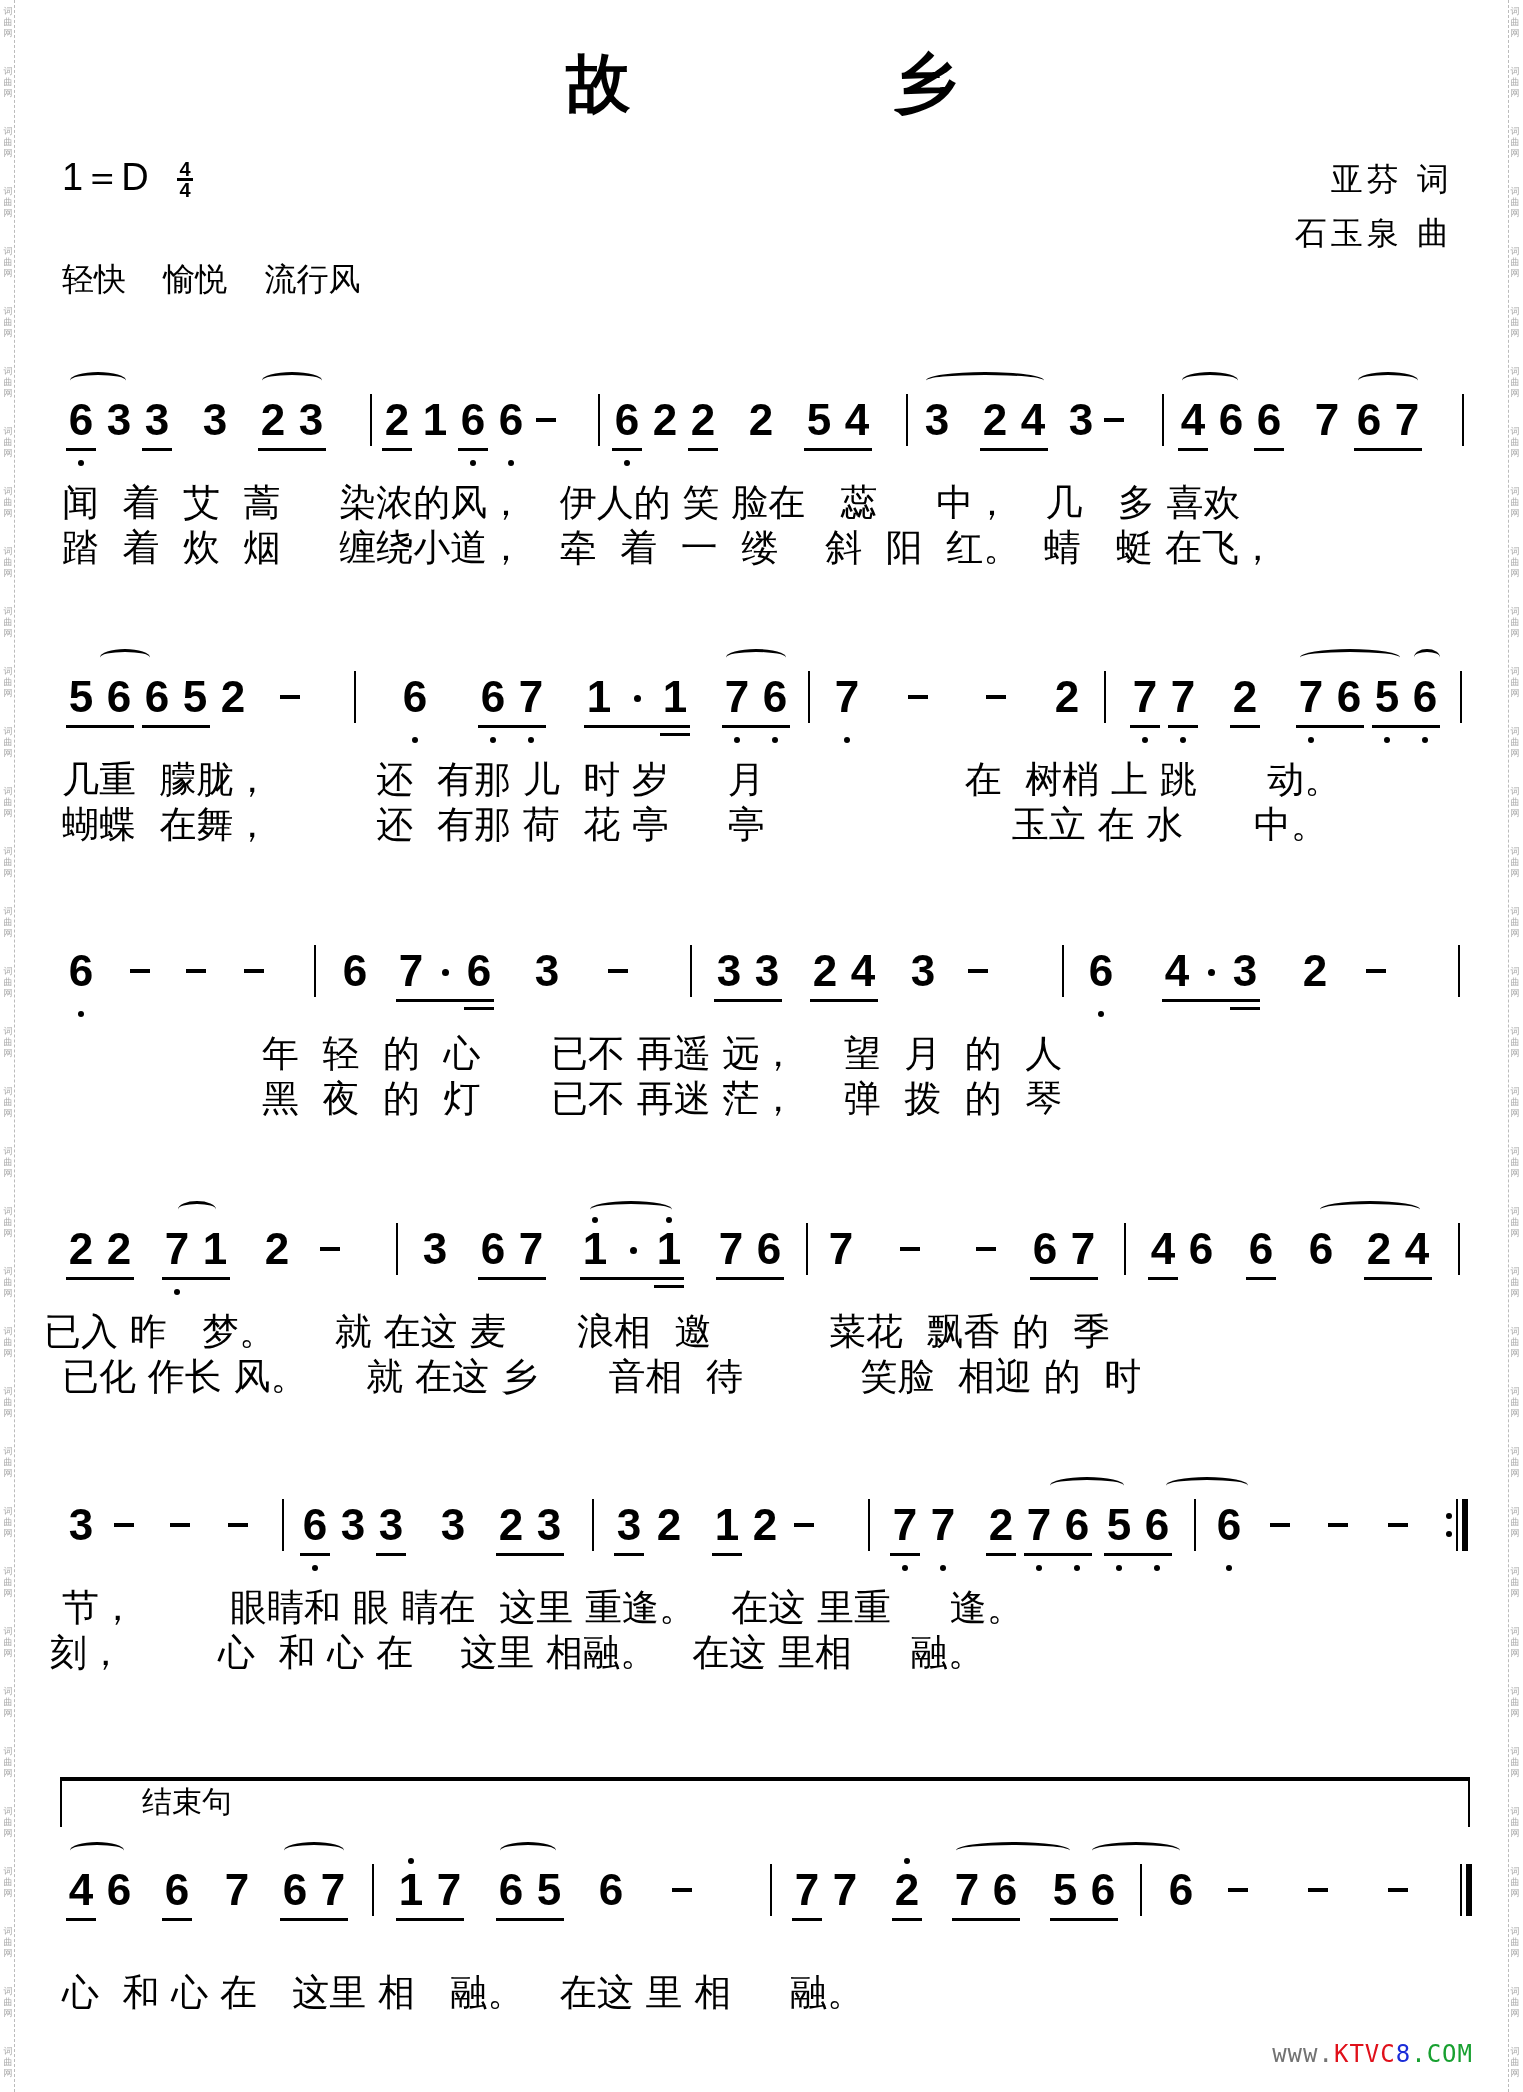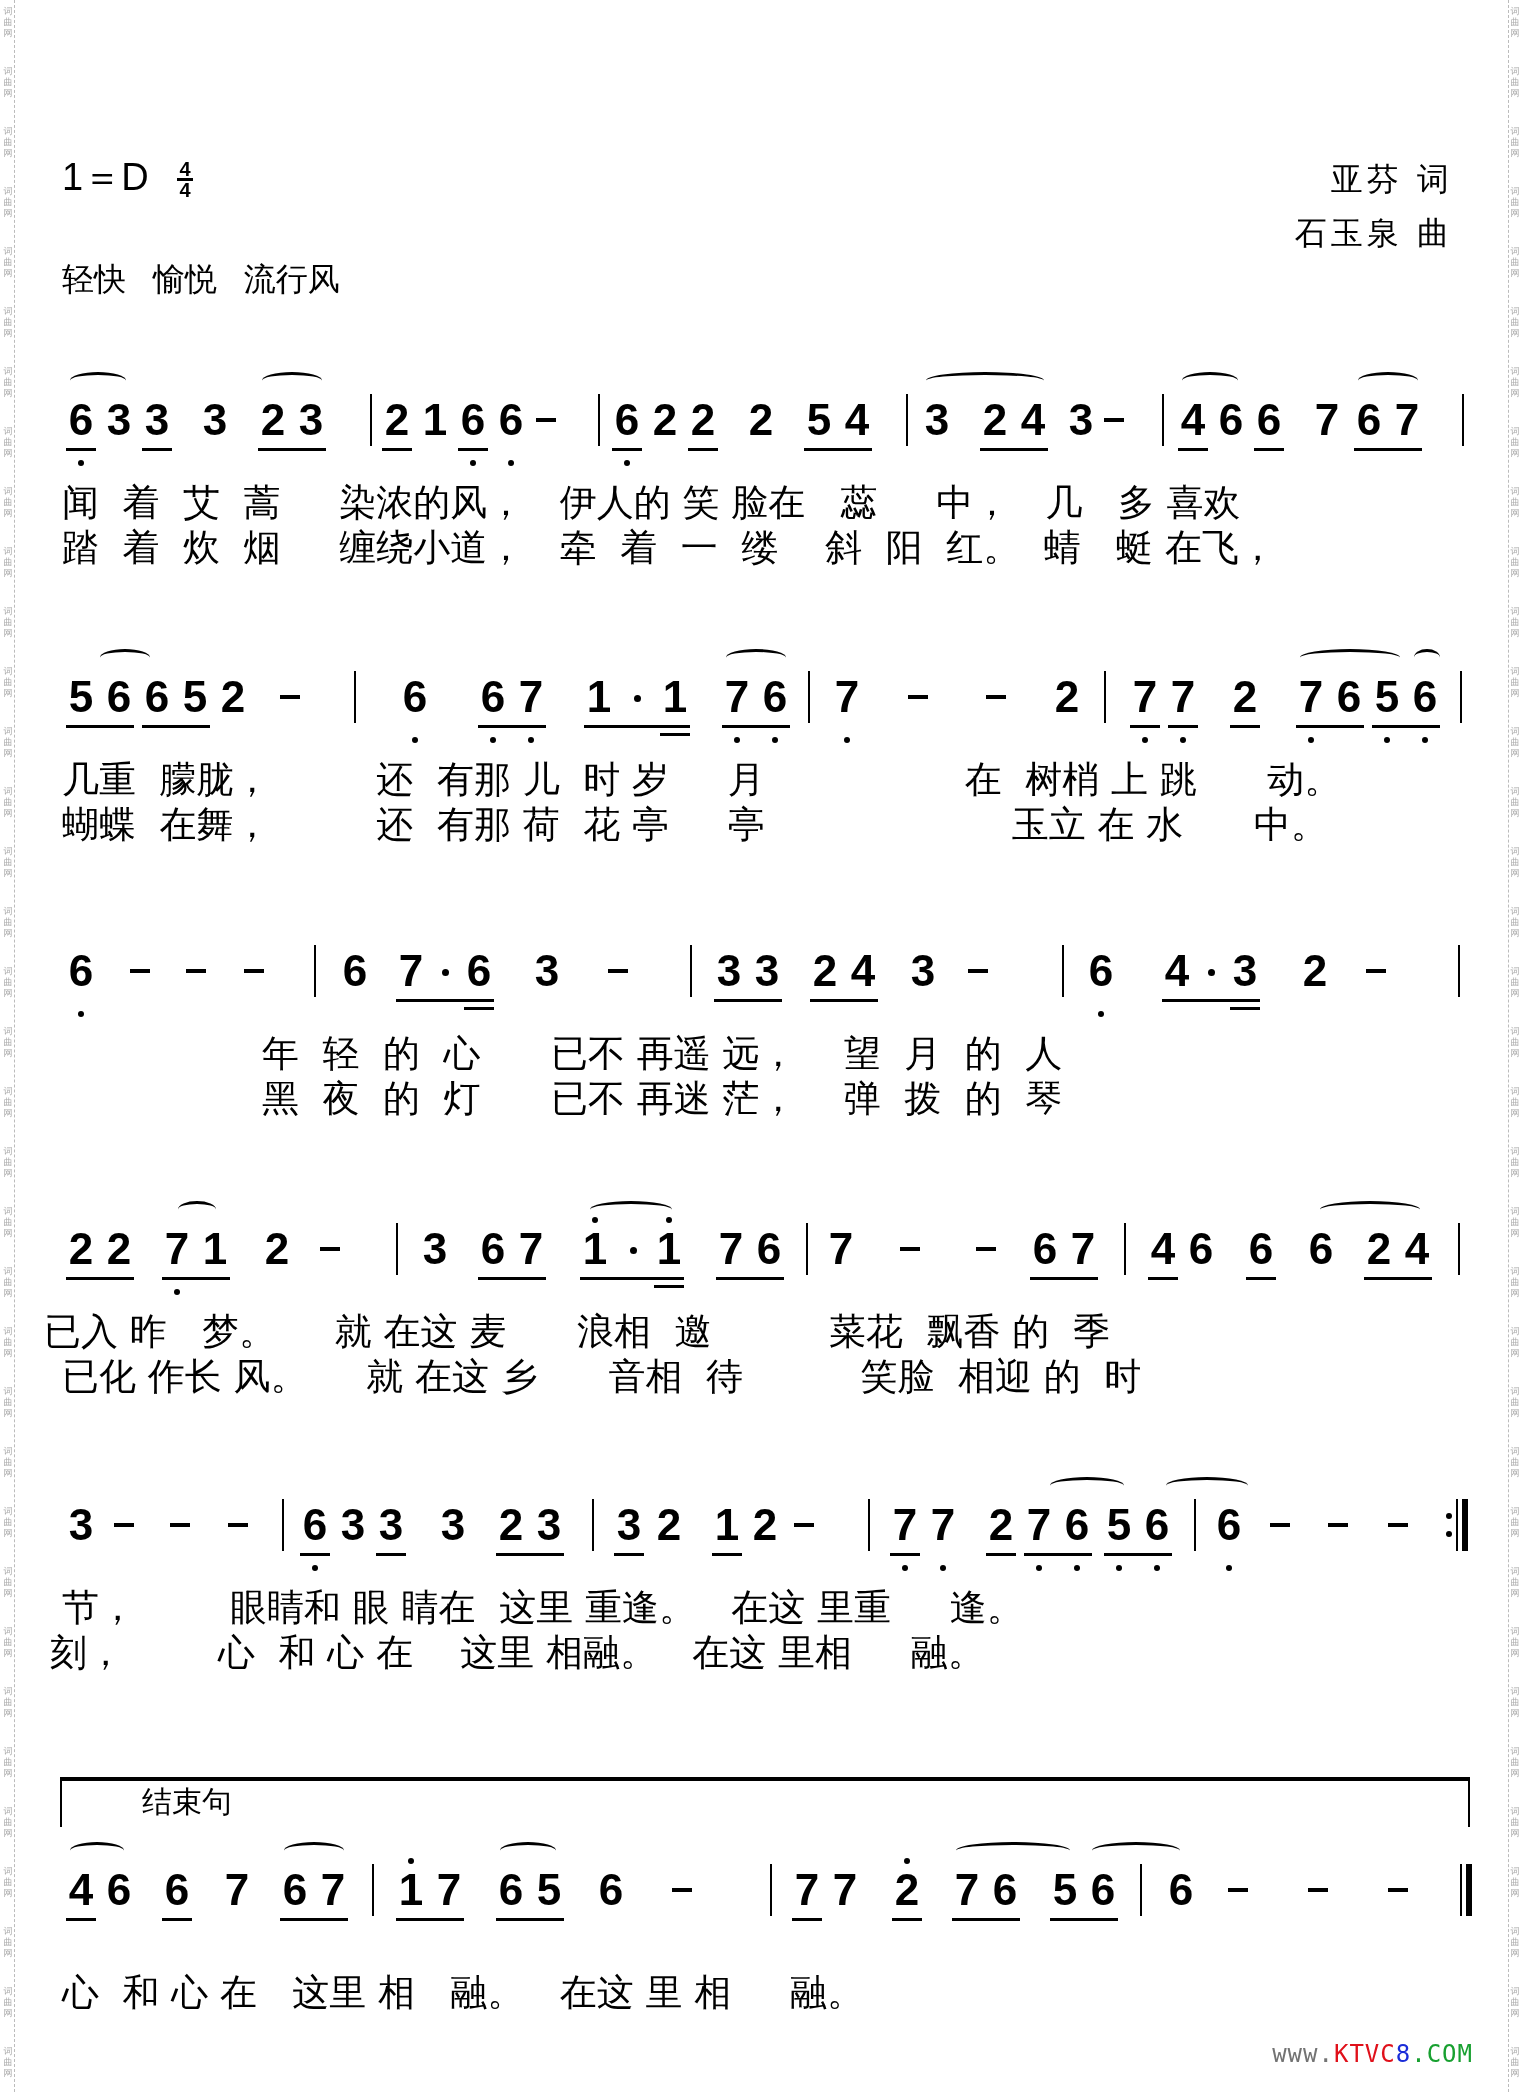--- a/index.html
+++ b/index.html
@@ -9,21 +9,21 @@
   .margin.left{left:0;}
   .margin.right{right:0;border-right:none;border-left:1px dashed #bbb;}
   .wm{position:absolute;width:14px;font-size:9px;line-height:11px;color:#aaa;text-align:center;}
   .title{position:absolute;top:40px;left:0;width:1523px;text-align:center;font-size:64px;font-weight:bold;
          letter-spacing:120px;font-family:"DejaVu Serif","Liberation Serif",serif;padding-left:120px;box-sizing:border-box;}
   .key{position:absolute;left:62px;top:152px;font-size:38px;font-family:"Liberation Sans",sans-serif;}
   .ts{display:inline-block;vertical-align:middle;font-size:20px;line-height:18px;text-align:center;font-weight:bold;margin-left:18px;}
   .ts span{display:block;}
   .ts .bar{border-top:3px solid #000;width:16px;margin:0 auto;}
   .author{position:absolute;right:70px;font-size:32px;font-family:"DejaVu Serif","Liberation Serif",serif;letter-spacing:4px;}
-  .tempo{position:absolute;left:62px;top:258px;font-size:32px;font-family:Liberation Sans, sans-serif;}
+  .tempo{position:absolute;left:62px;top:258px;font-size:32px;font-family:Liberation Mono, monospace;}
   .tempo span{margin-right:18px;}
   .sys{position:absolute;left:0;width:1523px;}
   .n{position:absolute;font-family:"Liberation Sans",sans-serif;font-weight:bold;font-size:44px;line-height:44px;width:30px;text-align:center;}
   .dash{position:absolute;height:4px;width:20px;background:#000;}
   .bl{position:absolute;width:2px;background:#000;}
   .ul{position:absolute;height:3px;background:#000;}
   .dot{position:absolute;width:6px;height:6px;border-radius:50%;background:#000;}
   .aug{position:absolute;width:7px;height:7px;border-radius:50%;background:#000;}
   .slur{position:absolute;border-top:3px solid #000;border-radius:50% 50% 0 0;height:14px;}
   .lyr{position:absolute;font-size:37px;line-height:40px;white-space:pre;font-family:"DejaVu Sans",sans-serif;}
@@ -31,20 +31,21 @@
   .endlabel{position:absolute;left:138px;top:1782px;font-size:30px;background:#fff;padding:0 4px;}
   .footer{position:absolute;right:50px;top:2040px;font-size:24px;font-family:"DejaVu Sans Mono",monospace;letter-spacing:1px;}
 </style>
 </head>
 <body>
 
 <div id="page">
   <div class="margin left"></div>
   <div class="margin right"></div>
 
+  <div class="title">故 乡</div>
 
   <div class="key">
     <span>1＝D</span>
     <span class="ts">
       <span>4</span>
       <span class="bar"></span>
       <span>4</span>
     </span>
   </div>
 

